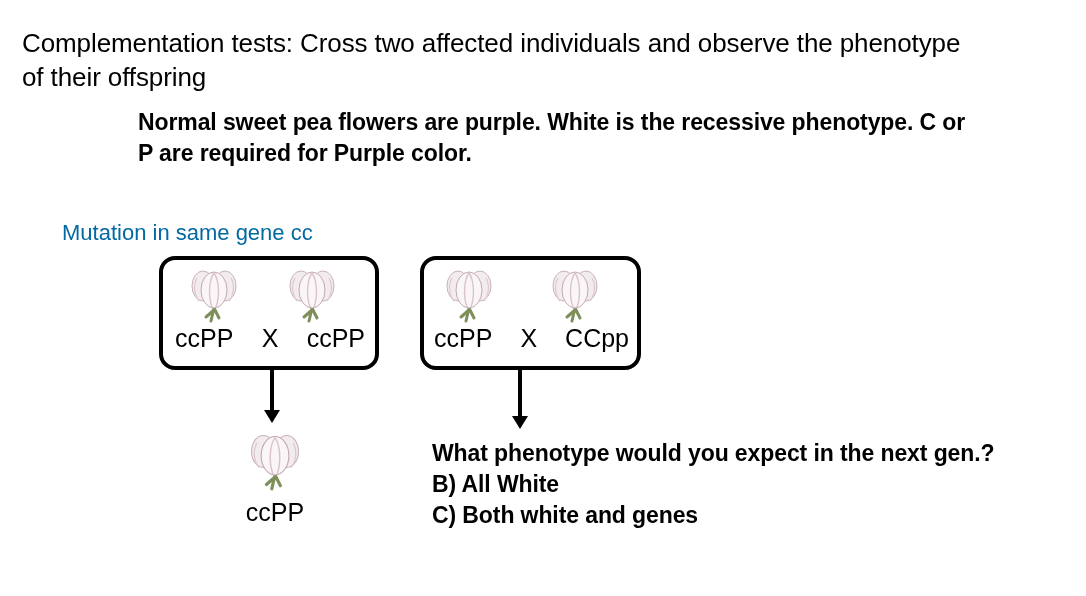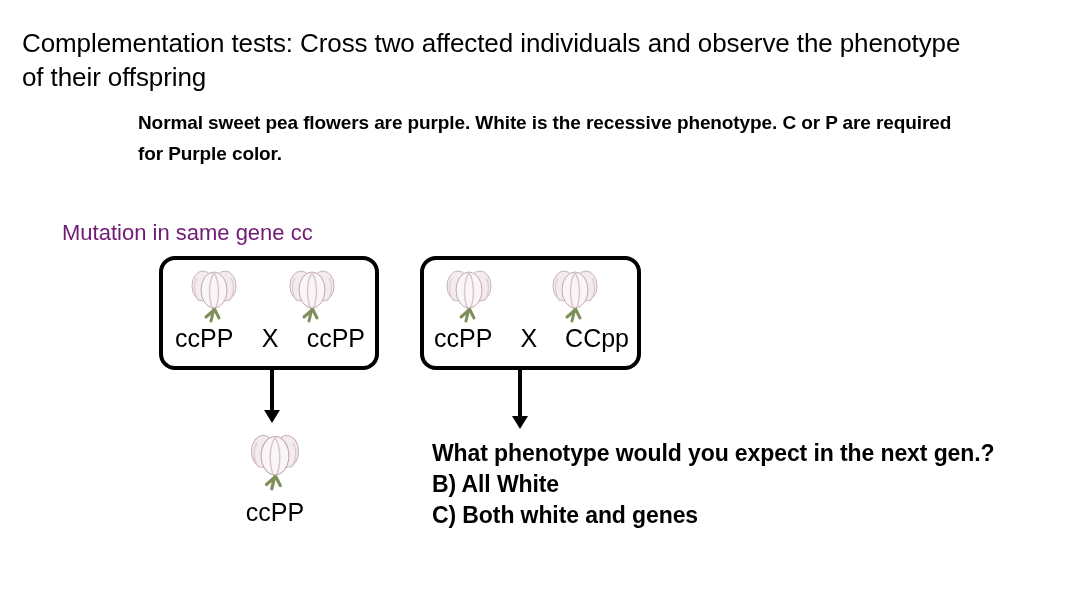--- a/index.html
+++ b/index.html
@@ -35,35 +35,35 @@
     letter-spacing: -0.1px;
     color: #000;
     margin-top: 12px;
   }
 
   .subtitle {
     position: absolute;
     left: 138px;
     top: 107px;
     width: 830px;
-    font-size: 19px;
+    font-size: 23px;
     line-height: 31px;
     font-weight: bold;
     letter-spacing: -0.1px;
     color: #000;
   }
 
   
   .cross-label {
     position: absolute;
     font-size: 22px;
     line-height: 28px;
     font-weight: 400;
     white-space: nowrap;
-    color: #701a75;
+    color: #0369a1;
   }
   .cross-label.left  { left: 62px;  top: 219px; }
   .cross-label.right { left: 422px; top: 219px; }
 
   
   .cross-box {
     position: absolute;
     border: 4px solid #000000;
     border-radius: 16px;
     background: #ffffff;

